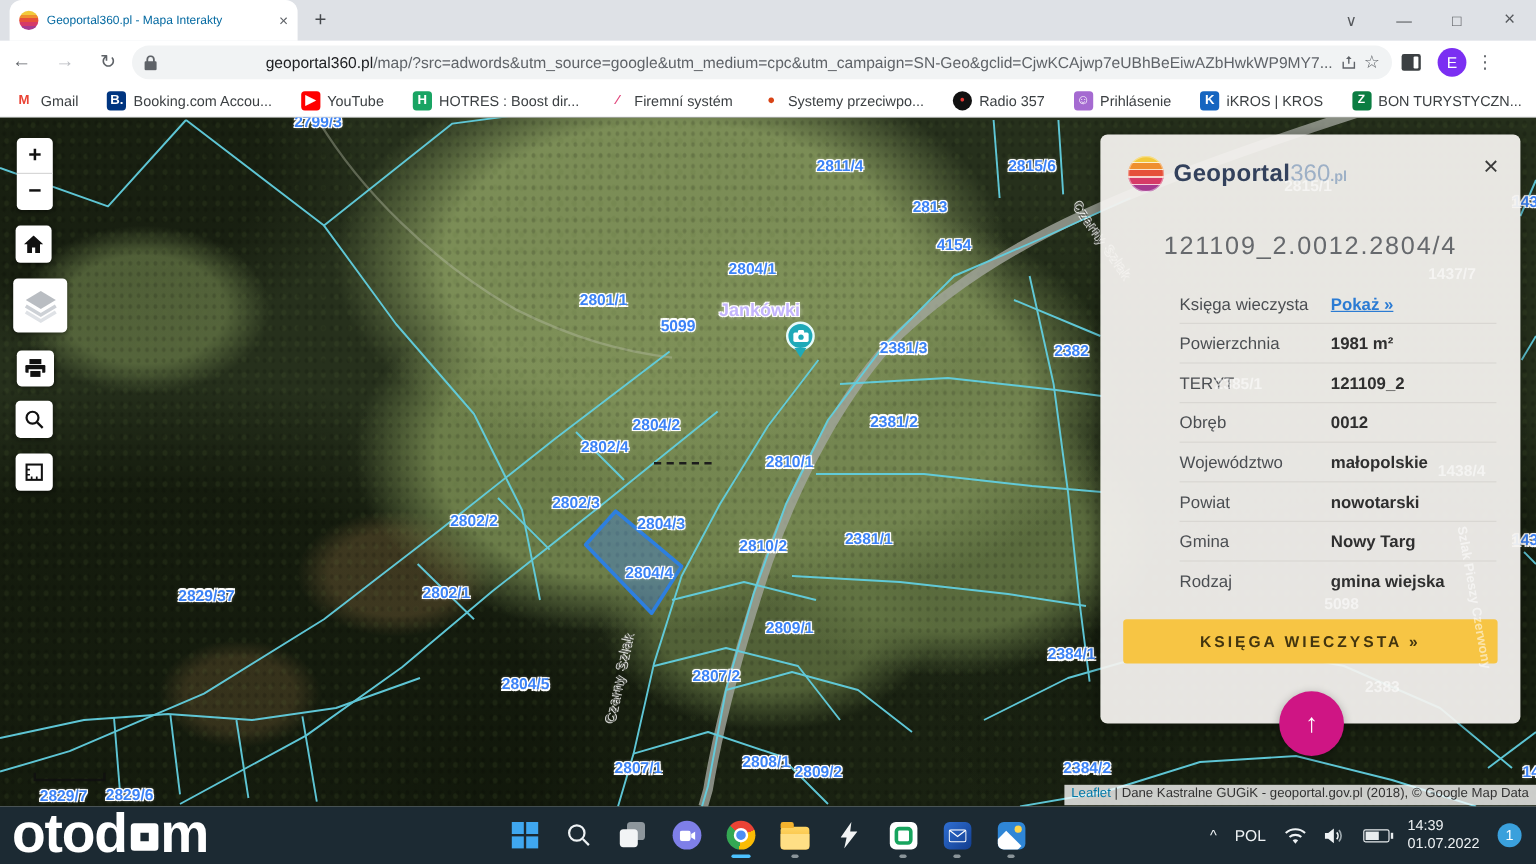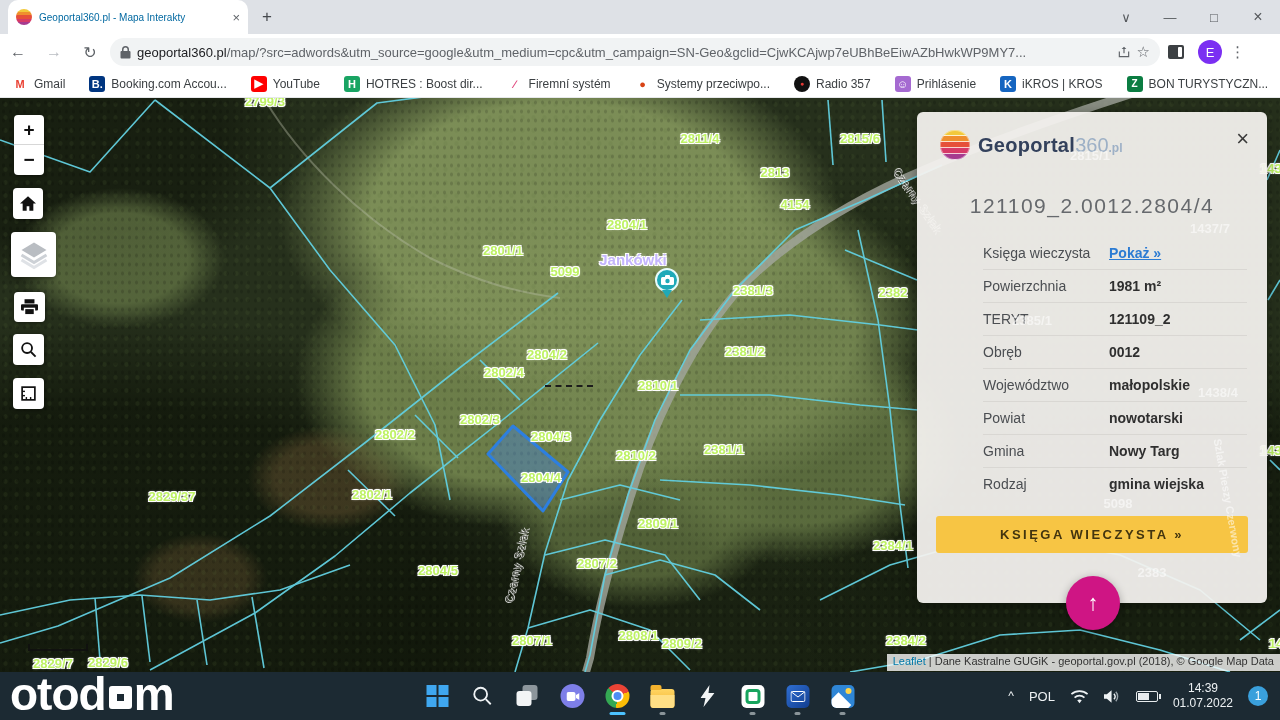--- a/index.html
+++ b/index.html
@@ -16,21 +16,21 @@
   .newtab { position:absolute; left:262px; top:7px; font-size:17px; color:#45484d; line-height:20px; }
   .wctrl { position:absolute; top:0; right:0; height:34px; display:flex; align-items:center; }
   .wctrl span { width:44px; text-align:center; font-size:13px; color:#55585c; }
   .globe-ico { width:16px; height:16px; border-radius:50%; flex:0 0 16px;
     background:linear-gradient(180deg,#f2c93b 0 20%,#ef8f2e 20% 40%,#e65039 40% 60%,#d63a67 60% 80%,#a63a8f 80% 100%); }
   .toolbar { position:absolute; left:0; top:34px; width:1280px; height:36px; background:#fff;
              display:flex; align-items:center; }
   .nav-ico { font-size:16px; color:#5f6368; width:36px; text-align:center; }
   .nav-ico.dis { color:#b9bcc1; }
   .urlbox { width:1050px; height:28px; background:#f1f3f4; border-radius:14px; margin-left:2px;
-            display:flex; align-items:center; padding:0 10px; gap:6px; }
+            display:flex; align-items:center; padding:0 10px; gap:6px;text-align:right; }
   .url-text { font-size:13px; color:#5f6368; white-space:nowrap; overflow:hidden;
               text-overflow:ellipsis; flex:1; }
   .url-text b { color:#202124; font-weight:400; }
   .pill-ico { color:#5f6368; font-size:13px; }
   .sidepanel-ico { width:16px; height:14px; background:#3c4043; border-radius:2px; position:relative; margin:0 8px; }
   .sidepanel-ico::after { content:""; position:absolute; right:2px; top:2px; bottom:2px; width:4px; background:#fff; border-radius:1px;}
   .avatar { width:24px; height:24px; border-radius:50%; background:#7b2ff2; color:#fff; font-size:13px;
             display:flex; align-items:center; justify-content:center; margin:0 6px; }
   .menu-dots { font-size:15px; color:#5f6368; margin:0 10px 0 2px; }
   .bookmarks { position:absolute; left:0; top:70px; width:1280px; height:28px; background:#fff;
@@ -57,21 +57,21 @@
       radial-gradient(ellipse 320px 200px at 60px 40px, rgba(18,24,12,.7) 0 50%, transparent 78%),
       radial-gradient(ellipse 480px 300px at 1150px 470px, rgba(18,25,12,.75) 0 50%, transparent 78%),
       radial-gradient(ellipse 500px 220px at 620px 560px, rgba(20,27,13,.7) 0 45%, transparent 75%),
       radial-gradient(ellipse 260px 300px at 860px 300px, rgba(28,38,19,.55) 0 50%, transparent 75%); }
   .map-texture { position:absolute; inset:0; opacity:.65;
     background-image: radial-gradient(rgba(0,0,0,.22) 1px, transparent 2px),
                       radial-gradient(rgba(92,112,60,.22) 1.5px, transparent 2.6px);
     background-size:7px 9px, 11px 13px; }
   .map svg.lines { position:absolute; left:0; top:0; z-index:2; }
   .plabel { position:absolute; transform:translate(-50%,-50%); font-size:13px; font-weight:bold;
-    color:#bef264; white-space:nowrap; z-index:3;
+    color:#3b82f6; white-space:nowrap; z-index:3;
     text-shadow:-1px -1px 0 #fff, 1px -1px 0 #fff, -1px 1px 0 #fff, 1px 1px 0 #fff, 0 0 3px #fff; }
   .slabel { position:absolute; transform:translate(-50%,-50%); font-size:11px; color:#5c5f58;
     white-space:nowrap; z-index:3; letter-spacing:1px;
     text-shadow:-1px -1px 0 rgba(255,255,255,.8), 1px 1px 0 rgba(255,255,255,.8); }
   .ghost { position:absolute; transform:translate(-50%,-50%); font-size:13px; font-weight:bold;
     color:rgba(255,255,255,.55); white-space:nowrap; z-index:8; }
   .place-label { position:absolute; transform:translate(-50%,-50%); font-size:15px; font-weight:bold;
     color:#c4b5fd; z-index:3;
     text-shadow:-1px -1px 0 #fff,1px -1px 0 #fff,-1px 1px 0 #fff,1px 1px 0 #fff,0 0 4px #fff; }
   .marker { position:absolute; left:655px; top:170px; width:24px; height:24px; z-index:4;
@@ -173,21 +173,21 @@
     background:#fff; transform:rotate(45deg); }
   .photos-ico::after { content:""; position:absolute; right:3px; top:3px; width:6px; height:6px;
     border-radius:50%; background:#ffd54a; }
   .tray { position:absolute; right:0; top:0; height:48px; display:flex; align-items:center;
     gap:15px; padding-right:12px; color:#eef2f4; }
   .tray-chevron { font-size:12px; }
   .tray-lang { font-size:13px; }
   .battery { width:22px; height:11px; border:1.5px solid #e8ecee; border-radius:2px; position:relative; }
   .battery::before { content:""; position:absolute; left:1px; top:1px; bottom:1px; width:11px; background:#e8ecee; }
   .battery::after { content:""; position:absolute; right:-4px; top:2px; width:2px; height:5px; background:#e8ecee; }
-  .clock { text-align:center; font-size:12px; line-height:15px; }
+  .clock { text-align:left; font-size:12px; line-height:15px; }
   .badge { width:20px; height:20px; border-radius:50%; background:#3aa0dc; color:#fff; font-size:12px;
     display:flex; align-items:center; justify-content:center; }
 </style>
 </head>
 <body>
 
 <div class="screen">
 
   <div class="tabbar">
     <div class="tab">

